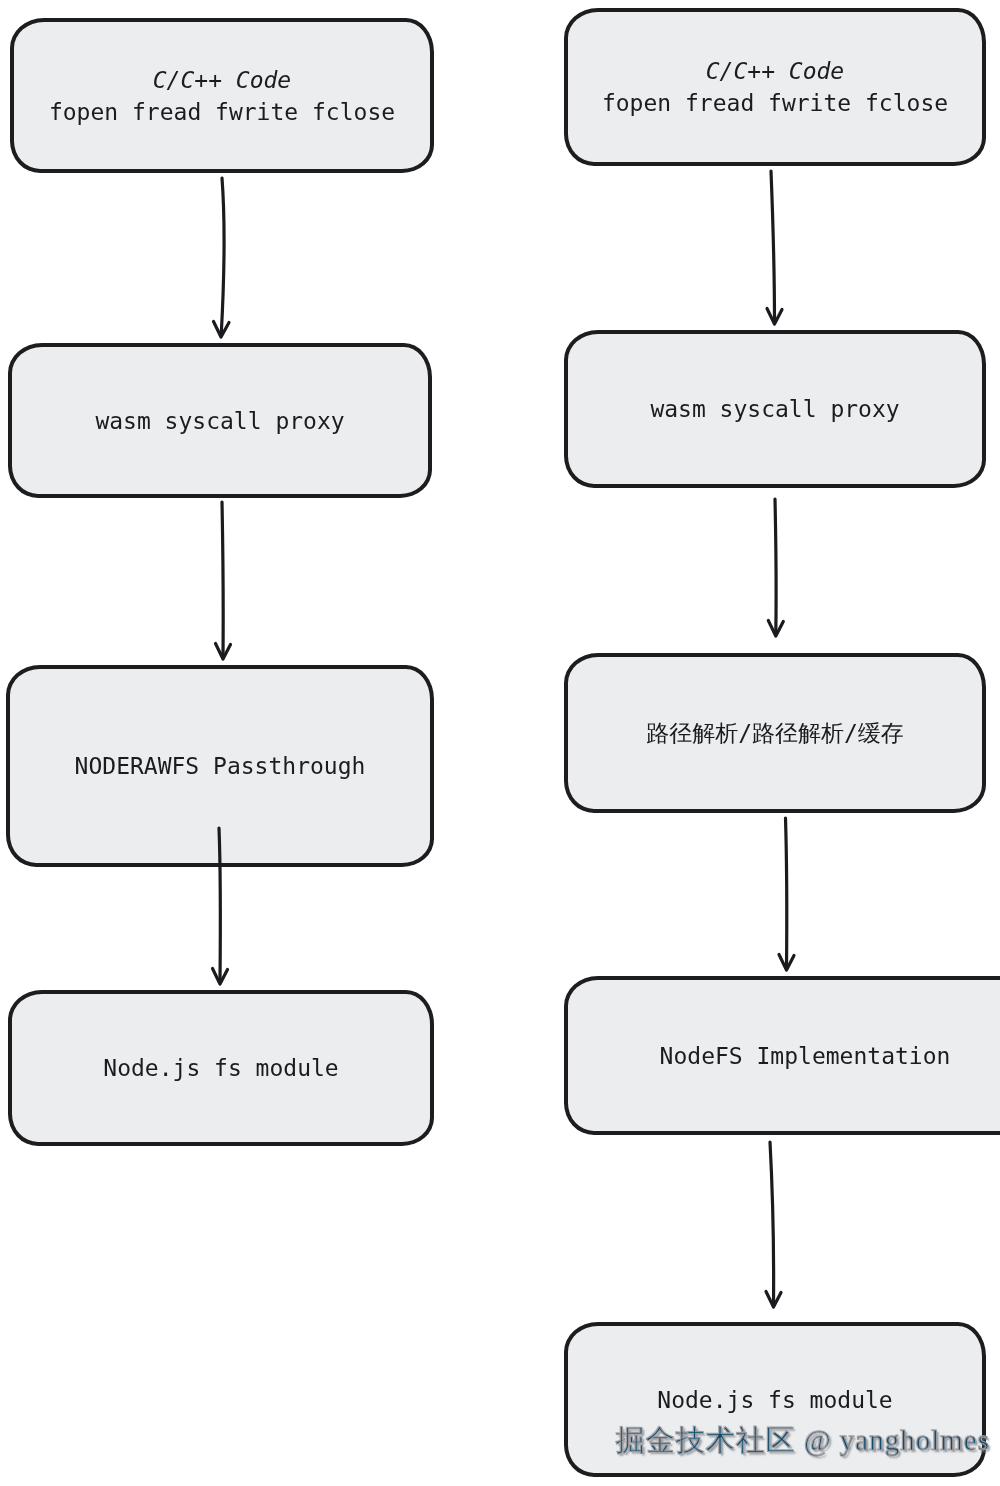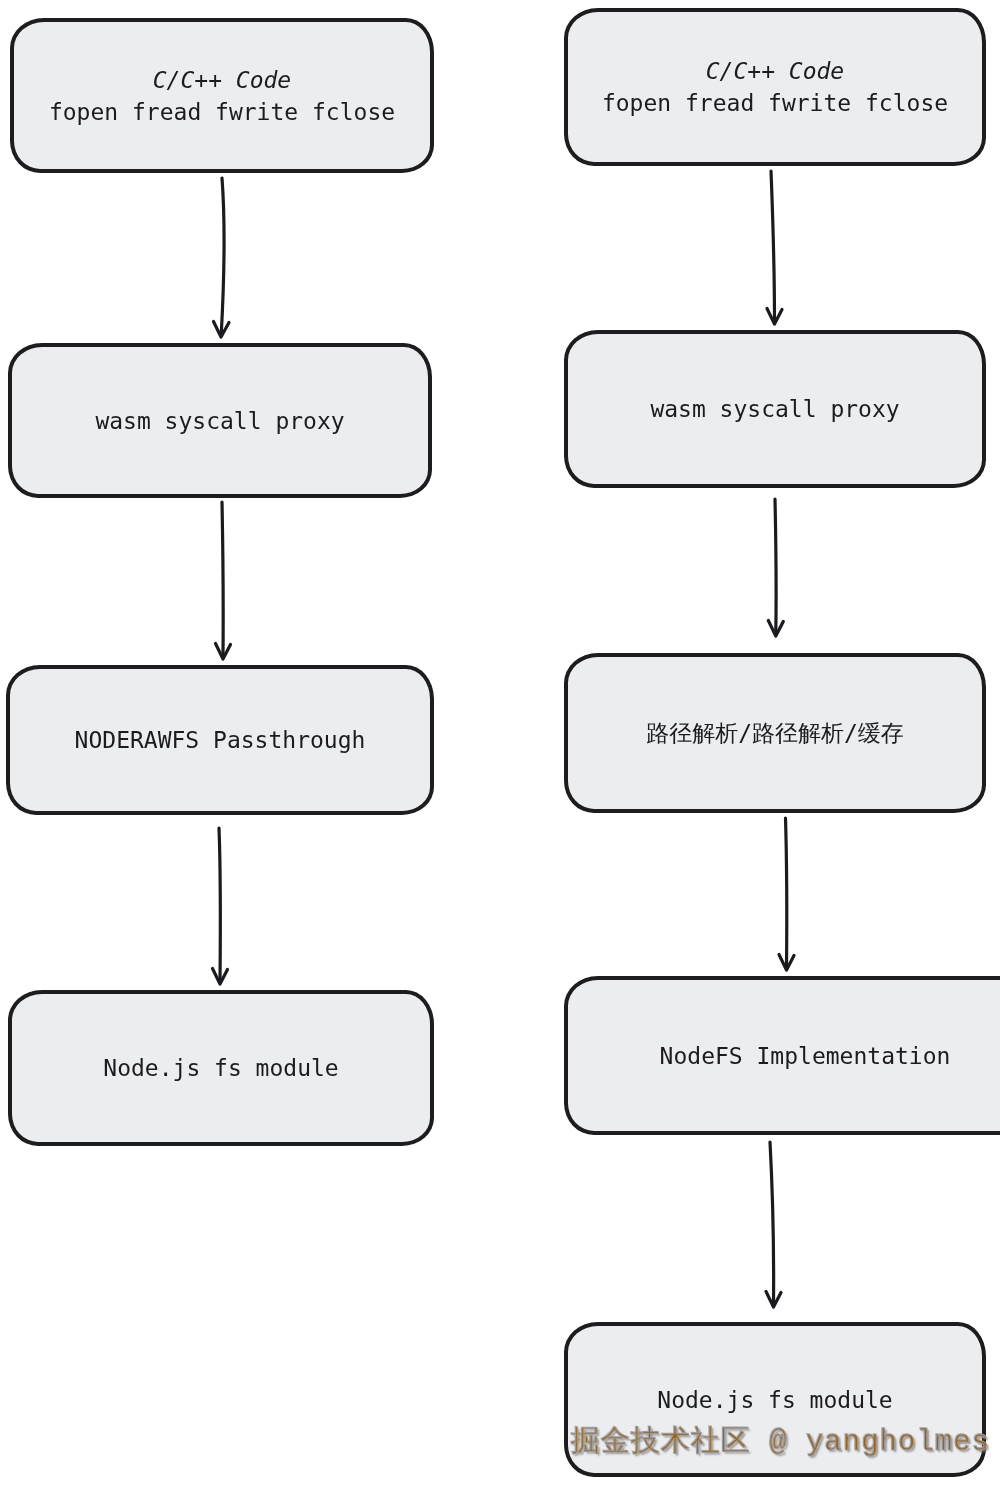--- a/index.html
+++ b/index.html
@@ -44,24 +44,24 @@
     fill: none;
     stroke: #1b1b1f;
     stroke-width: 3.2;
     stroke-linecap: round;
     stroke-linejoin: round;
   }
   .watermark {
     position: absolute;
     top: 1421px;
     right: 10px;
-    font-family: Liberation Mono, monospace;
+    font-family: Liberation Serif, serif;
     font-size: 29px;
     letter-spacing: 1px;
-    color: #a16207;
+    color: #0c4a6e;
     -webkit-text-stroke: 1px #9b9b9f;
     text-shadow: 2px 2px 2px rgba(130,130,136,0.85),
                  -1px -1px 0 rgba(170,170,176,0.55);
     white-space: nowrap;
   }
 </style>
 </head>
 <body>
 
 <div class="canvas">
@@ -78,21 +78,21 @@
 
   <div class="node" style="left:8px; top:343px; width:424px; height:155px">
     <div class="line">wasm syscall proxy</div>
   </div>
 
   <svg class="arrow" style="left:206px; top:500px" width="34" height="162" viewBox="0 0 34 162">
     <path d="M16 2 C17 52 17.5 104 17 157"></path>
     <path d="M17 159 L9.5 143.5 M17 159 L24.5 144.5"></path>
   </svg>
 
-  <div class="node" style="left:6px; top:665px; width:428px; height:150px">
+  <div class="node" style="left:6px; top:665px; width:428px; height:202px">
     <div class="line">NODERAWFS Passthrough</div>
   </div>
 
   <svg class="arrow" style="left:203px; top:826px" width="34" height="161" viewBox="0 0 34 161">
     <path d="M16 2 C18 54 17.5 106 17 156"></path>
     <path d="M17 158 L9.5 142.5 M17 158 L24.5 143.5"></path>
   </svg>
 
   <div class="node" style="left:8px; top:990px; width:426px; height:156px">
     <div class="line">Node.js fs module</div>

